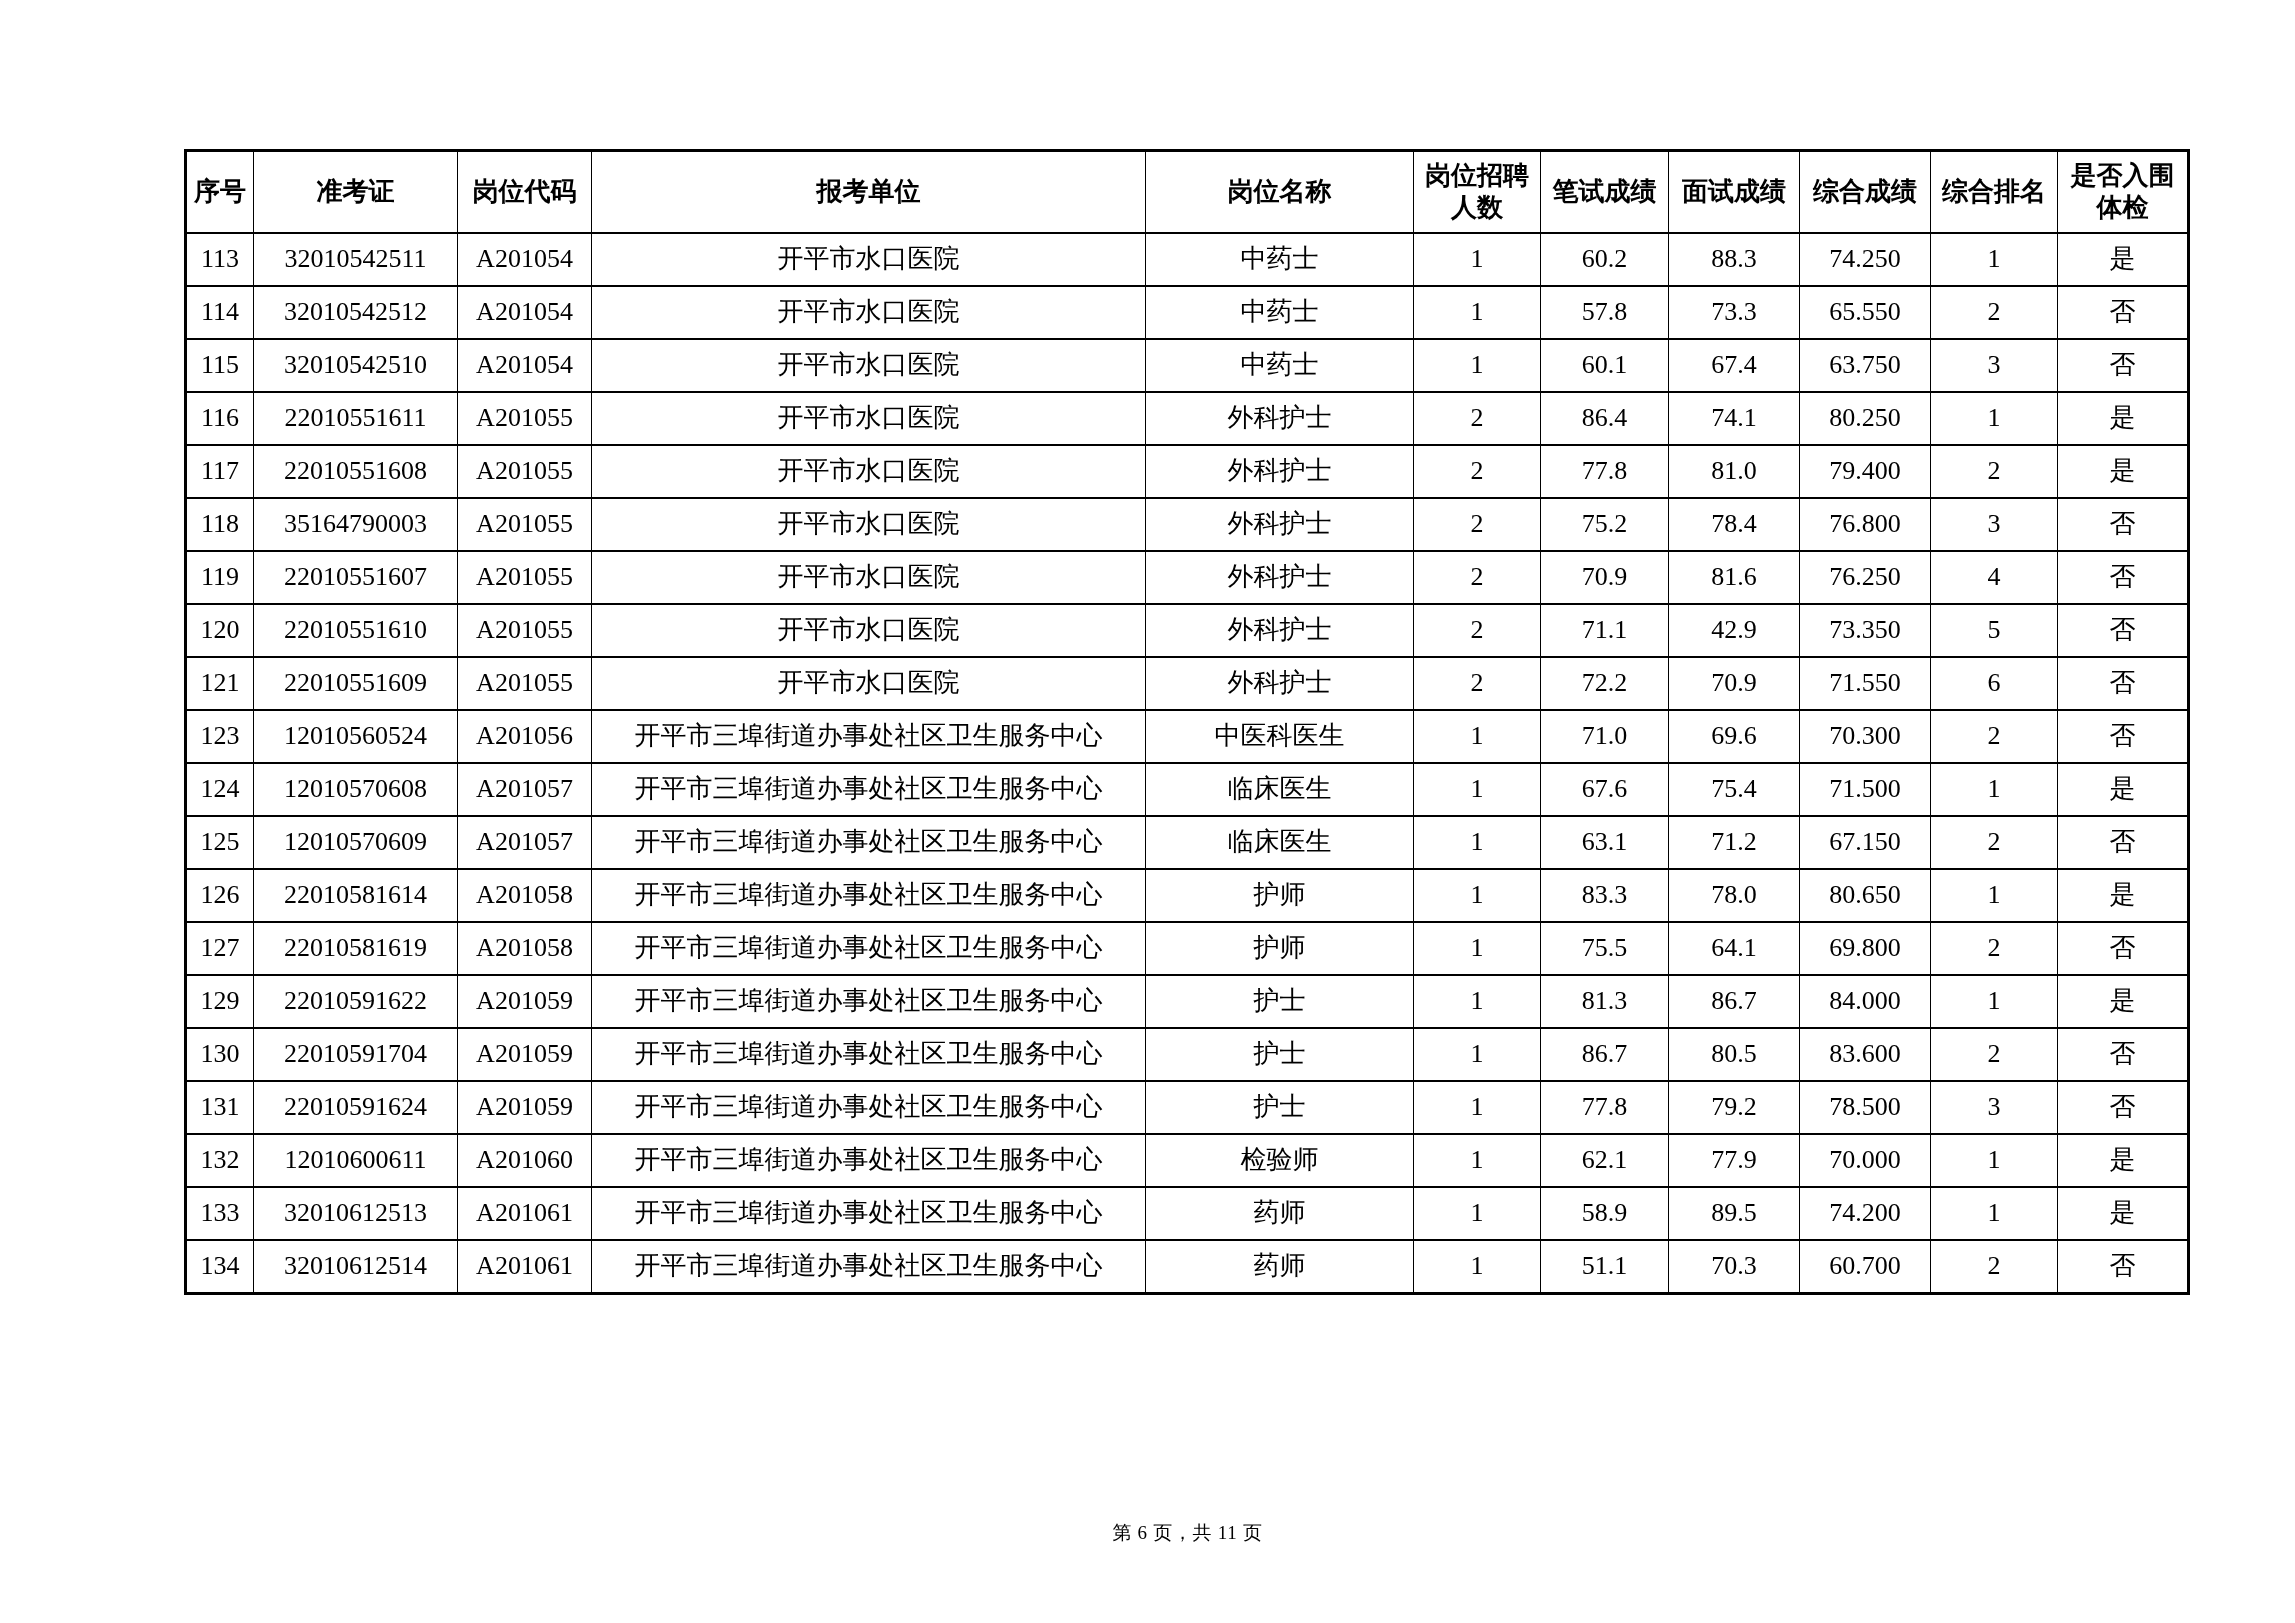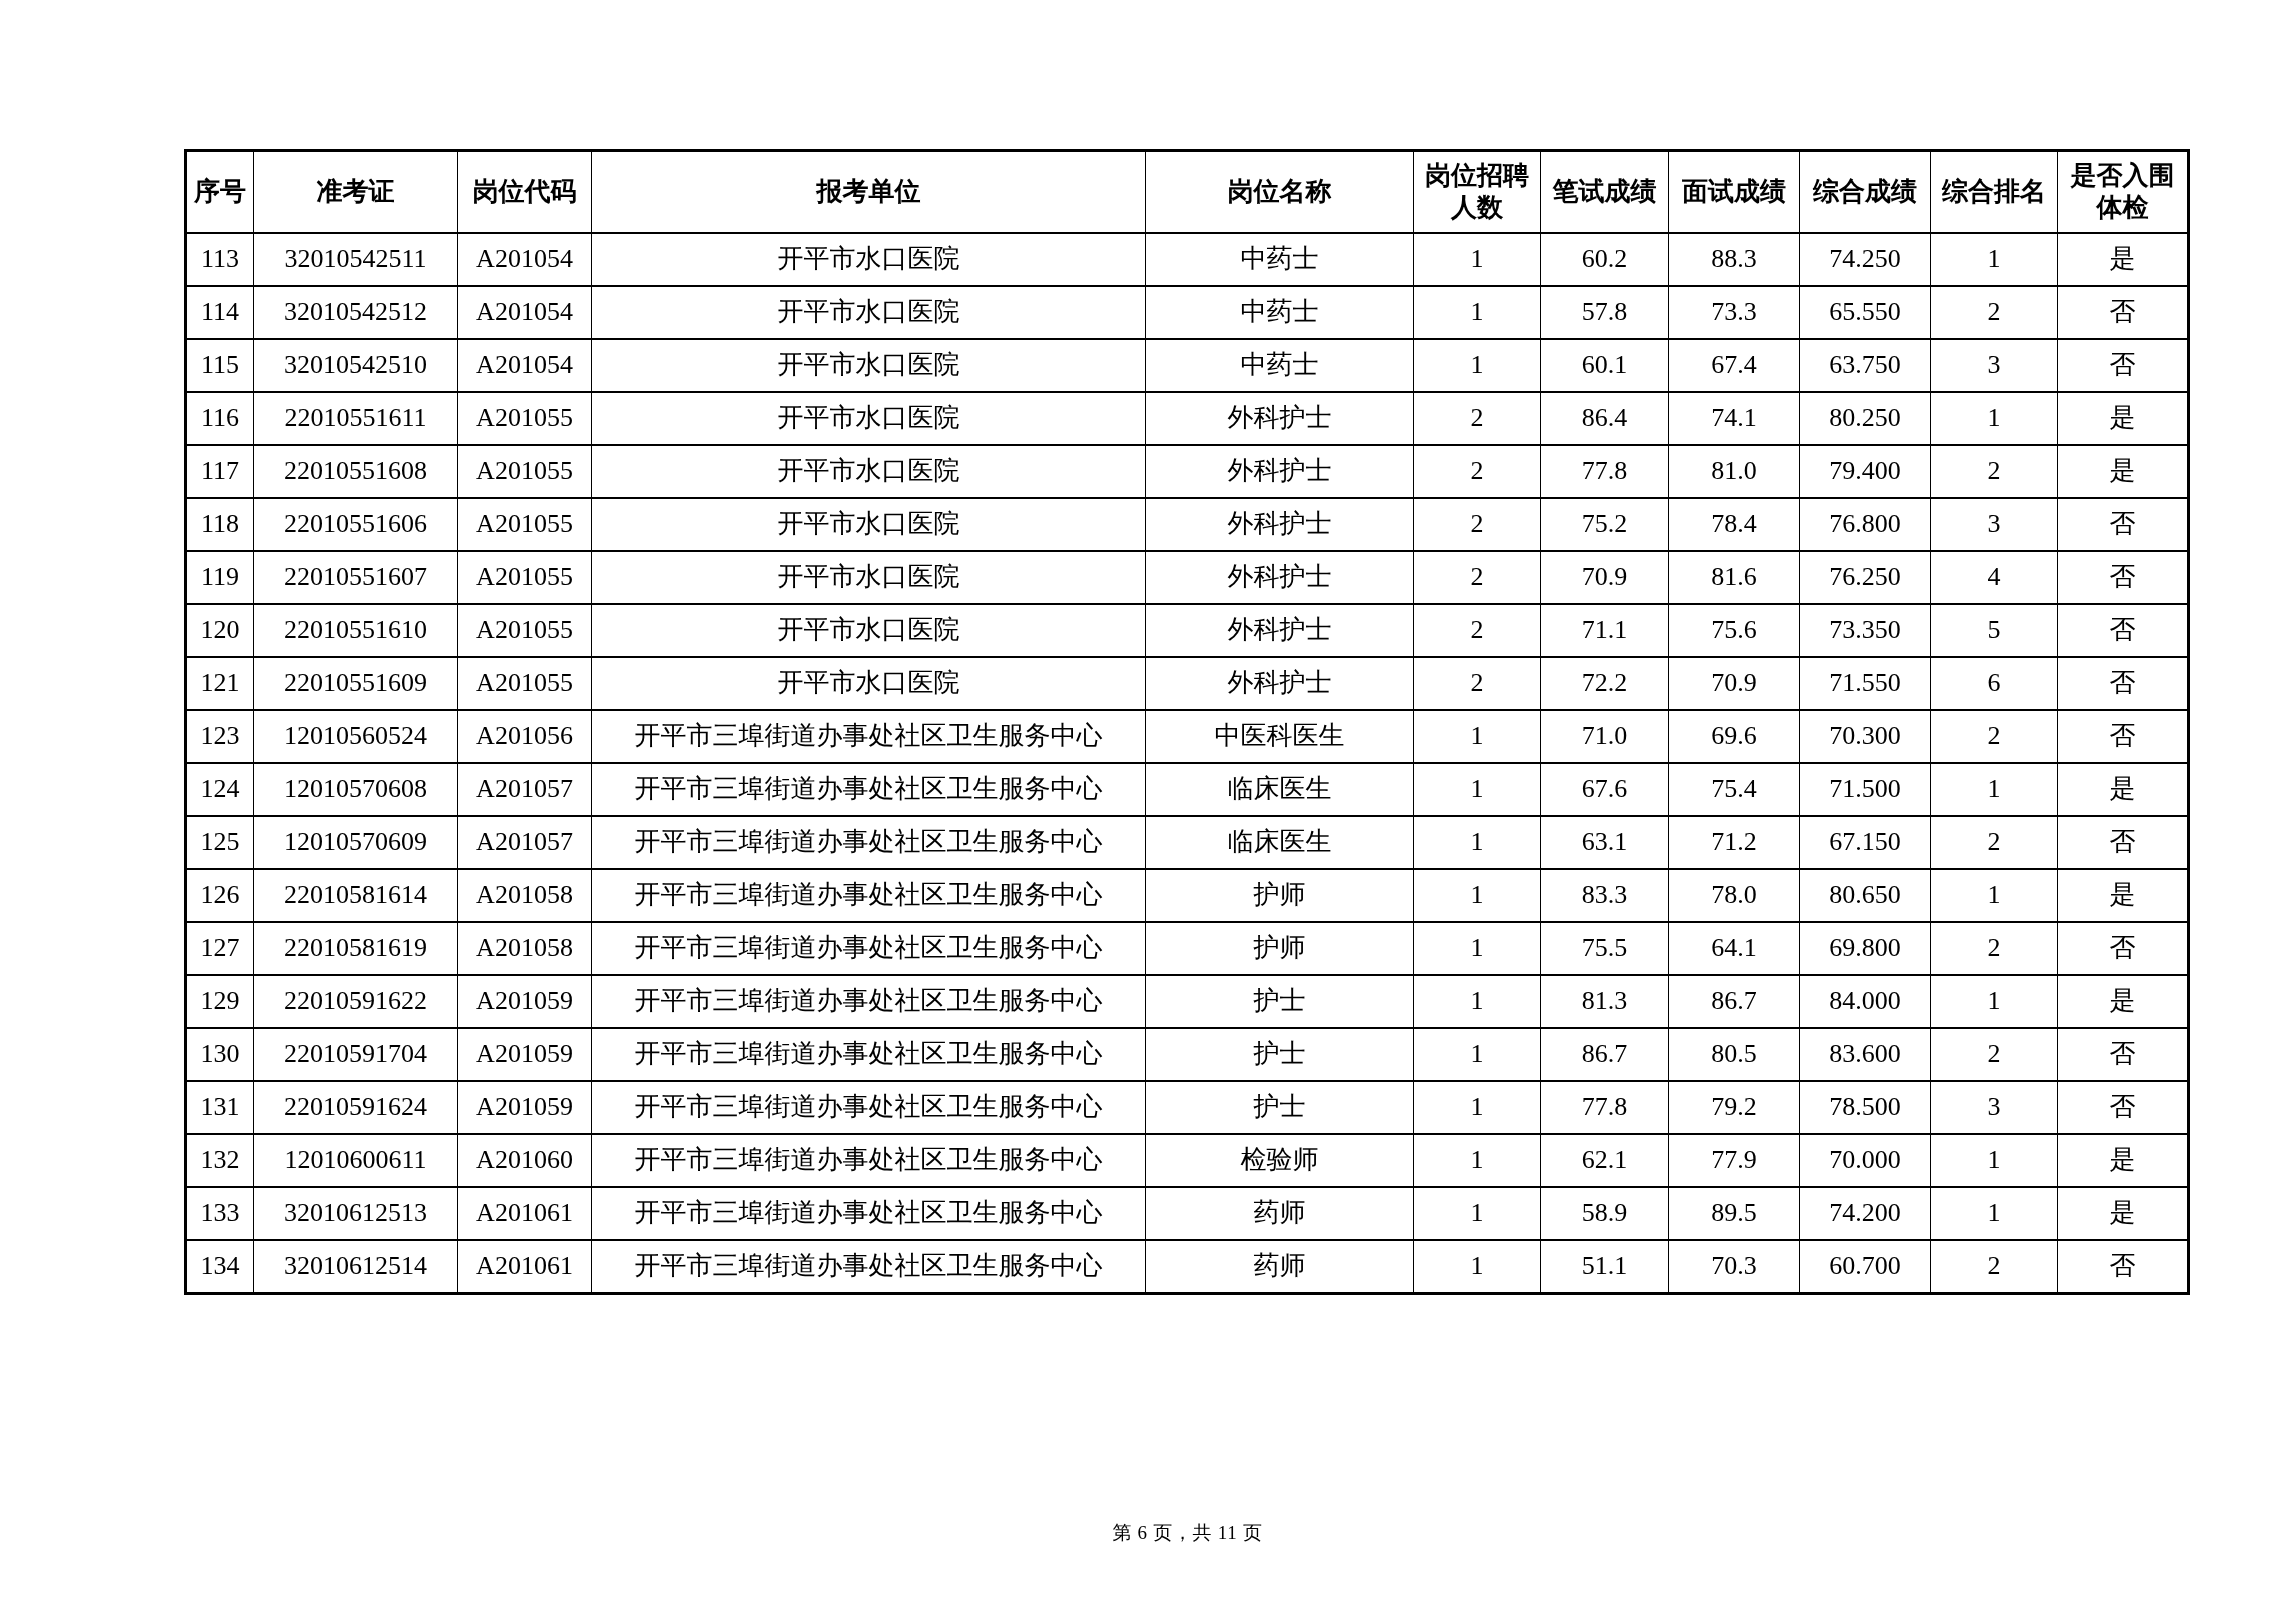--- a/index.html
+++ b/index.html
@@ -161,21 +161,21 @@
           <td>外科护士</td>
           <td>2</td>
           <td>77.8</td>
           <td>81.0</td>
           <td>79.400</td>
           <td>2</td>
           <td>是</td>
         </tr>
         <tr>
           <td>118</td>
-          <td>22010551606</td>
+          <td>35164790003</td>
           <td>A201055</td>
           <td>开平市水口医院</td>
           <td>外科护士</td>
           <td>2</td>
           <td>75.2</td>
           <td>78.4</td>
           <td>76.800</td>
           <td>3</td>
           <td>否</td>
         </tr>
@@ -193,21 +193,21 @@
           <td>否</td>
         </tr>
         <tr>
           <td>120</td>
           <td>22010551610</td>
           <td>A201055</td>
           <td>开平市水口医院</td>
           <td>外科护士</td>
           <td>2</td>
           <td>71.1</td>
-          <td>75.6</td>
+          <td>42.9</td>
           <td>73.350</td>
           <td>5</td>
           <td>否</td>
         </tr>
         <tr>
           <td>121</td>
           <td>22010551609</td>
           <td>A201055</td>
           <td>开平市水口医院</td>
           <td>外科护士</td>

